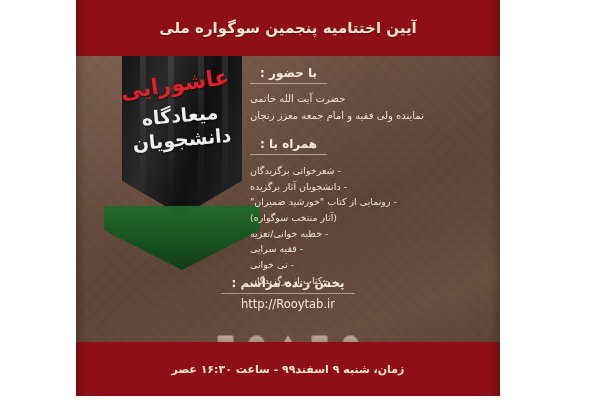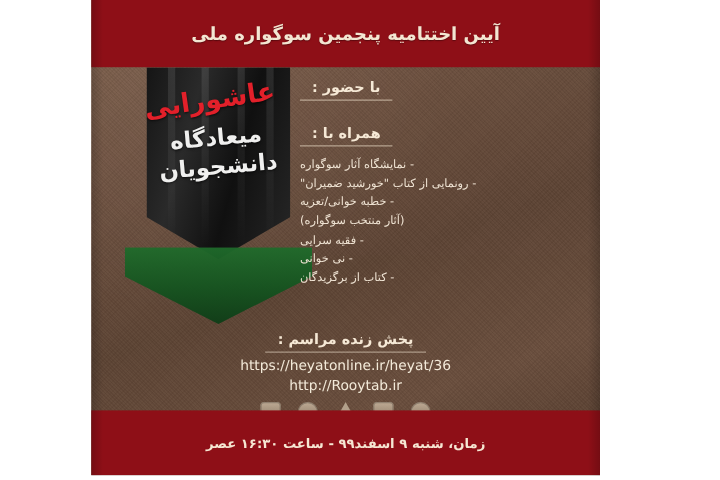--- a/index.html
+++ b/index.html
@@ -143,39 +143,41 @@
       <div class="green"></div>
       <div class="calli">
         <span>عاشورایی</span>
         <span class="l2">میعادگاه دانشجویان</span>
       </div>
     </div>
 
     <div class="col">
       <div class="block">
         <div class="label">با حضور :</div>
+        <div class="line">حضرت آیت الله خاتمی</div>
+        <div class="line">نماینده ولی فقیه و امام جمعه معزز زنجان</div>
       </div>
 
       <div class="block">
         <div class="label">همراه با :</div>
         <ul class="list">
-          <li>- نمایشگاه آثار سوگواره</li>
+          <li>- شعرخوانی برگزیدگان</li>
+          <li>- دانشجویان آثار برگزیده</li>
           <li>- رونمایی از کتاب "خورشید ضمیران"</li>
+          <li>(آثار منتخب سوگواره)</li>
           <li>- خطبه خوانی/تعزیه</li>
-          <li>(آثار منتخب سوگواره)</li>
           <li>- فقیه سرایی</li>
           <li>- نی خوانی</li>
           <li>- کتاب از برگزیدگان</li>
         </ul>
       </div>
     </div>
 
     <div class="live">
       <div class="label2">پخش زنده مراسم :</div>
-      <a class="url" href="#">https://heyatonline.ir/heyat/36</a>
       <a class="url" href="#">http://Rooytab.ir</a>
     </div>
 
     <div class="logos">
       <div class="logo"></div>
       <div class="logo sq"></div>
       <div class="logo tri"></div>
       <div class="logo"></div>
       <div class="logo sq"></div>
     </div>

